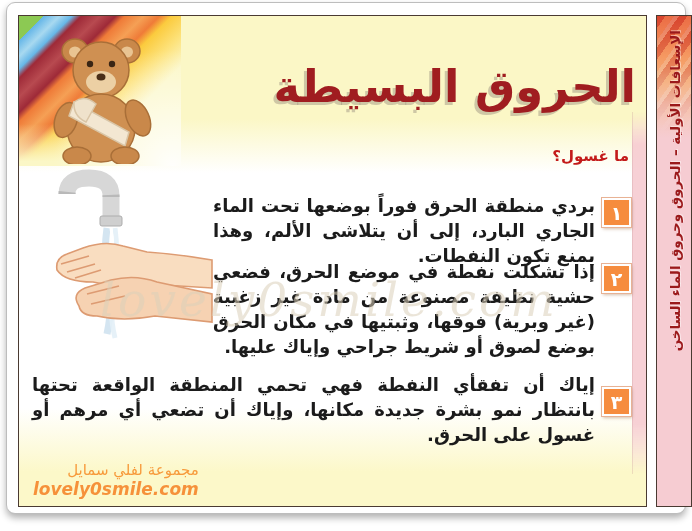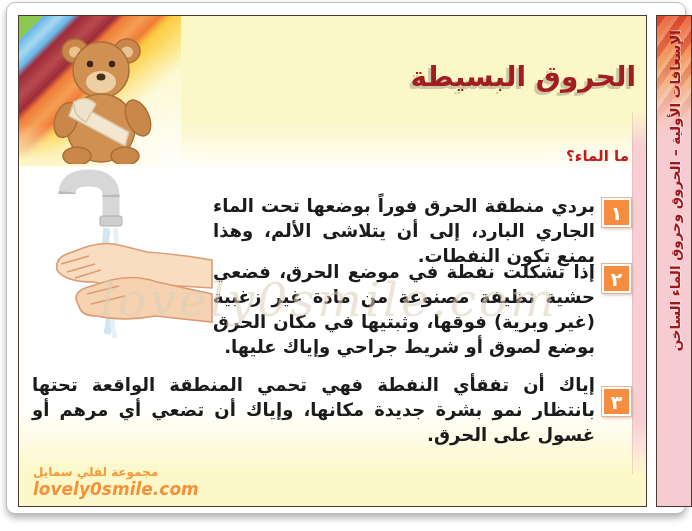--- a/index.html
+++ b/index.html
@@ -39,21 +39,21 @@
       linear-gradient(to bottom, rgba(251,247,198,0) 72%, rgba(251,247,198,1) 97%),
       linear-gradient(135deg,
         #8cc953 0%, #8cc953 8%, #67b7e8 8%, #a8d9f0 13%, #67b7e8 17%,
         #9e2a38 20%, #b84a50 26%, #9e2a38 31%, #ef7b38 34%, #f5a055 40%,
         #ef7b38 45%, #fbcb3e 49%, #fde27a 58%, #fbf7c6 68%, #fbf7c6 100%);
   }
   .teddy { position:absolute; left:22px; top:8px; }
 
   .page-title {
     position:absolute; top:44px; right:10px;
-    font-size:28px; font-weight:bold; color:#a01d20; letter-spacing:-1px;
+    font-size:45px; font-weight:bold; color:#a01d20; letter-spacing:-1px;
     text-shadow:-3px 3px 0 rgba(150,140,125,0.45);
   }
   .question {
     position:absolute; top:131px; right:17px;
     font-size:15px; font-weight:bold; color:#c31a1a;
   }
 
   .num-square {
     position:absolute; right:15px; width:29px; height:29px;
     background:#f68c3e; border:2px solid #ffffff;
@@ -76,21 +76,21 @@
   .illustration { position:absolute; left:8px; top:150px; }
 
   .watermark {
     position:absolute; left:0; top:256px; width:620px;
     font-family:"DejaVu Serif", serif; font-style:italic;
     font-size:47px; letter-spacing:3px; color:rgba(218,208,186,0.55);
     text-align:center; direction:ltr; pointer-events:none;
   }
 
   .footer { position:absolute; left:14px; bottom:7px; direction:ltr; }
-  .footer-ar { font-size:12px; font-weight:bold; color:#f79a3b; direction:rtl; text-align:left; }
+  .footer-ar { font-size:15px; font-weight:normal; color:#f79a3b; direction:rtl; text-align:right; }
   .footer-url { font-size:17px; font-weight:bold; font-style:italic; color:#f6913a; }
 
   
   .sidebar {
     position:absolute; left:649px; top:12px; width:36px; height:492px;
     border:1px solid #4a3a32; overflow:hidden;
     background:linear-gradient(to bottom,
       #e25638 0%, #ec7c4e 5%, #f29c66 9%, #f3b689 13%,
       #f5c6b4 18%, #f6ccd2 25%, #f6ccd2 100%);
   }
@@ -135,21 +135,21 @@
         <ellipse cx="97" cy="94" rx="11" ry="19" fill="#c9884a" stroke="#a96f38" stroke-width="1.5" transform="rotate(-24 97 94)"></ellipse>
         <path d="M33 78 L88 108 L84 122 L28 92 Z" fill="#f3e7d2" stroke="#d9c5a6" stroke-width="1.5"></path>
         <path d="M33 78 Q44 70 55 80 L45 98 Q32 92 33 78 Z" fill="#efe2cb" stroke="#d9c5a6" stroke-width="1.5"></path>
         <ellipse cx="36" cy="132" rx="14" ry="9" fill="#c9884a" stroke="#a96f38" stroke-width="1.5"></ellipse>
         <ellipse cx="84" cy="132" rx="14" ry="9" fill="#c9884a" stroke="#a96f38" stroke-width="1.5"></ellipse>
       </svg>
     </div>
 
     <div class="page-title">الحروق البسيطة</div>
 
-    <div class="question">ما الماء؟</div>
+    <div class="question">ما غسول؟</div>
 
     <div class="num-square s1">١</div>
     <div class="item-text t1">بردي منطقة الحرق فوراً بوضعها تحت الماء الجاري البارد، إلى أن يتلاشى الألم، وهذا يمنع تكون النفطات.</div>
 
     <div class="num-square s2">٢</div>
     <div class="item-text t2">إذا تشكلت نفطة في موضع الحرق، فضعي حشية نظيفة مصنوعة من مادة غير زغبية (غير وبرية) فوقها، وثبتيها في مكان الحرق بوضع لصوق أو شريط جراحي وإياك عليها.</div>
 
     <div class="num-square s3">٣</div>
     <div class="item-text t3">إياك أن تفقأي النفطة فهي تحمي المنطقة الواقعة تحتها بانتظار نمو بشرة جديدة مكانها، وإياك أن تضعي أي مرهم أو غسول على الحرق.</div>
 

